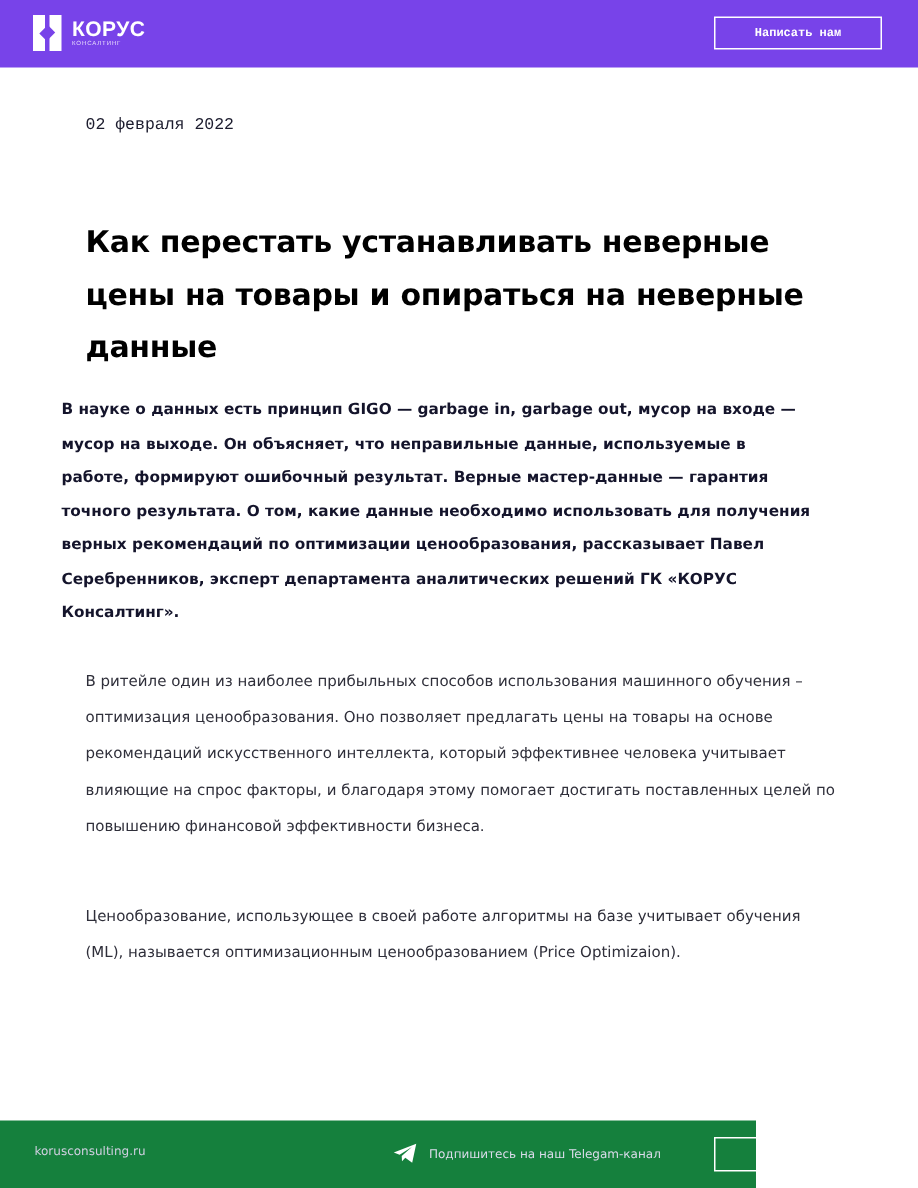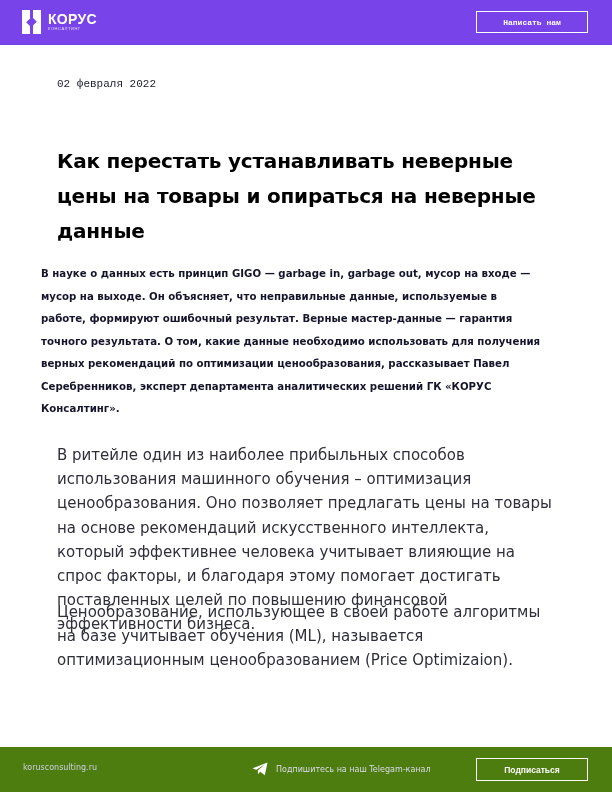--- a/index.html
+++ b/index.html
@@ -35,35 +35,35 @@
     font-family: "DejaVu Sans", sans-serif; font-weight: bold; font-size: 20px;
     line-height: 35px; color: #000000; letter-spacing: -0.2px; margin-top: 24px;
   }
   .lead {
     position: absolute; left: 41px; top: 263px; width: 500px;
     font-family: "DejaVu Sans", sans-serif; font-weight: bold; font-size: 10.2px;
     line-height: 22.5px; color: #14142b;
   }
   .para {
     position: absolute; left: 57px; width: 500px;
-    font-family: "DejaVu Sans", sans-serif; font-size: 15px;
+    font-family: "DejaVu Sans", sans-serif; font-size: 10px;
     line-height: 24.2px; color: #2f2f3a;
   }
   .p1 { top: 443px; }
   .p2 { top: 600px; }
 
   .footer {
-    position: absolute; left: 0; top: 747px; width: 612px; height: 45px;
-    background: #4d7c0f;
+    position: absolute; left: 0; top: 747px; width: 504px; height: 45px;
+    background: #15803d;
   }
   .site-link {
     position: absolute; left: 23px; top: 16px; font-family: "DejaVu Sans", sans-serif;
     font-size: 8px; color: #cfcfe0; text-decoration: none;
   }
-  .tg { position: absolute; left: 252px; top: 15px; display: flex; align-items: center; text-align: center; }
+  .tg { position: absolute; left: 262px; top: 15px; display: flex; align-items: center; text-align: center; }
   .tg svg { width: 16px; height: 14px; }
   .tg-text { margin-left: 8px; font-family: "DejaVu Sans", sans-serif; font-size: 8px; color: #dcdcec; }
   .sub-btn {
     position: absolute; left: 476px; top: 11px; width: 112px; height: 23px;
     border: 1.5px solid #ffffff; background: transparent; color: #fff;
     font-family: "Liberation Sans", sans-serif; font-weight: bold; font-size: 8.5px;
     display: flex; align-items: center; justify-content: center; cursor: pointer;
   }
 </style>
 </head>

